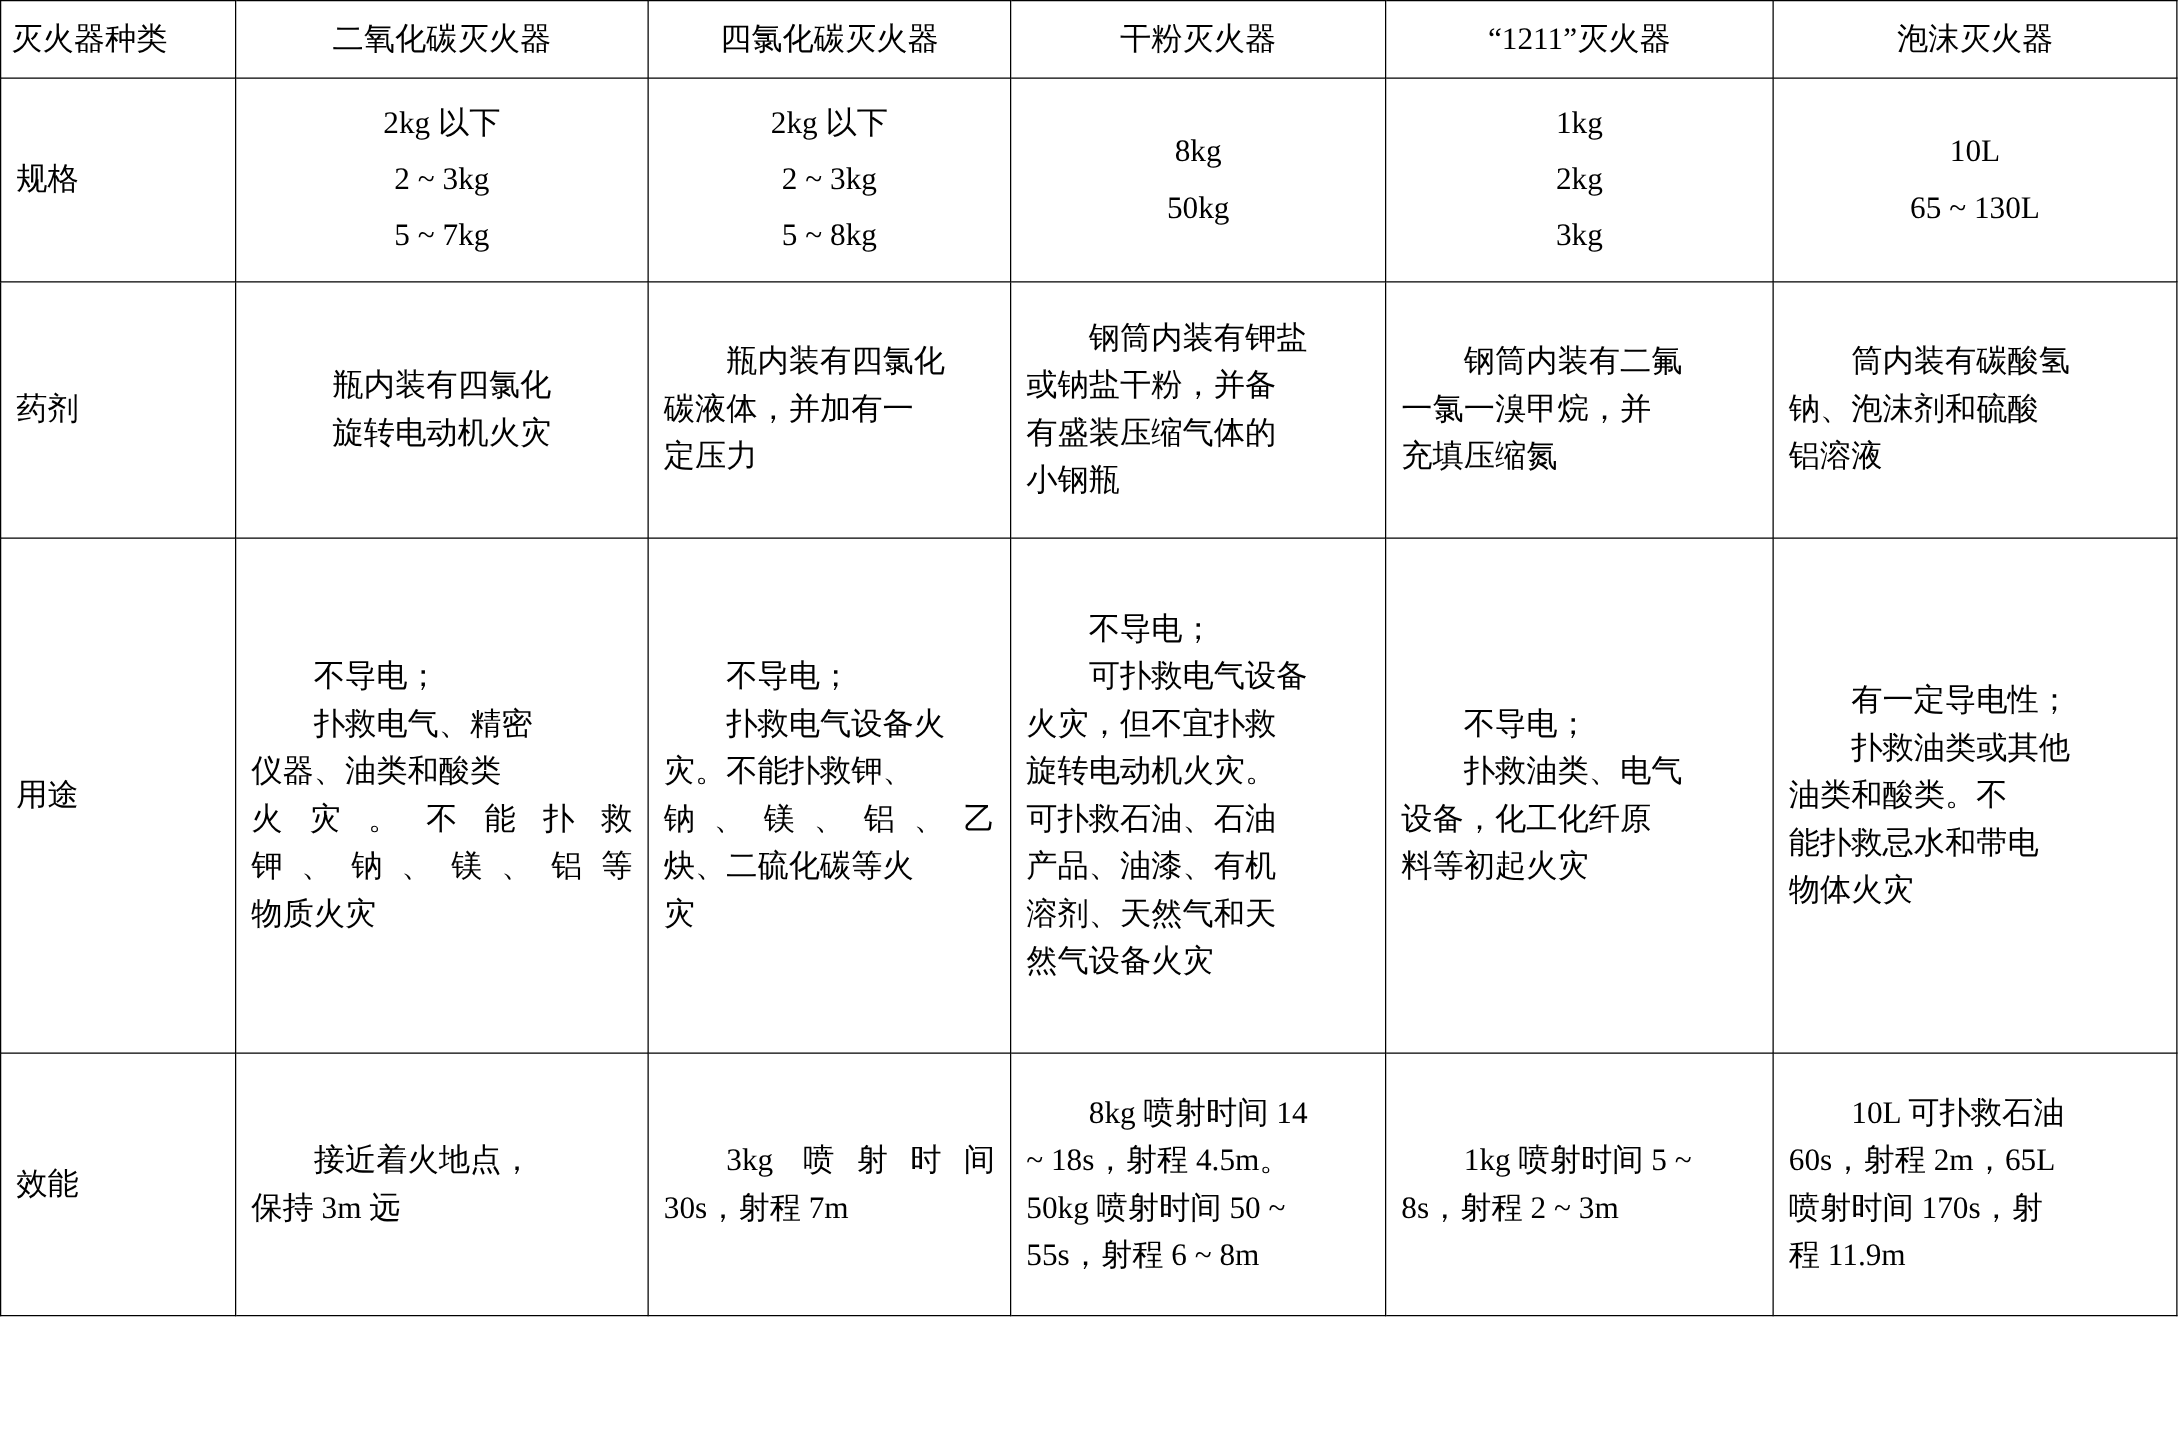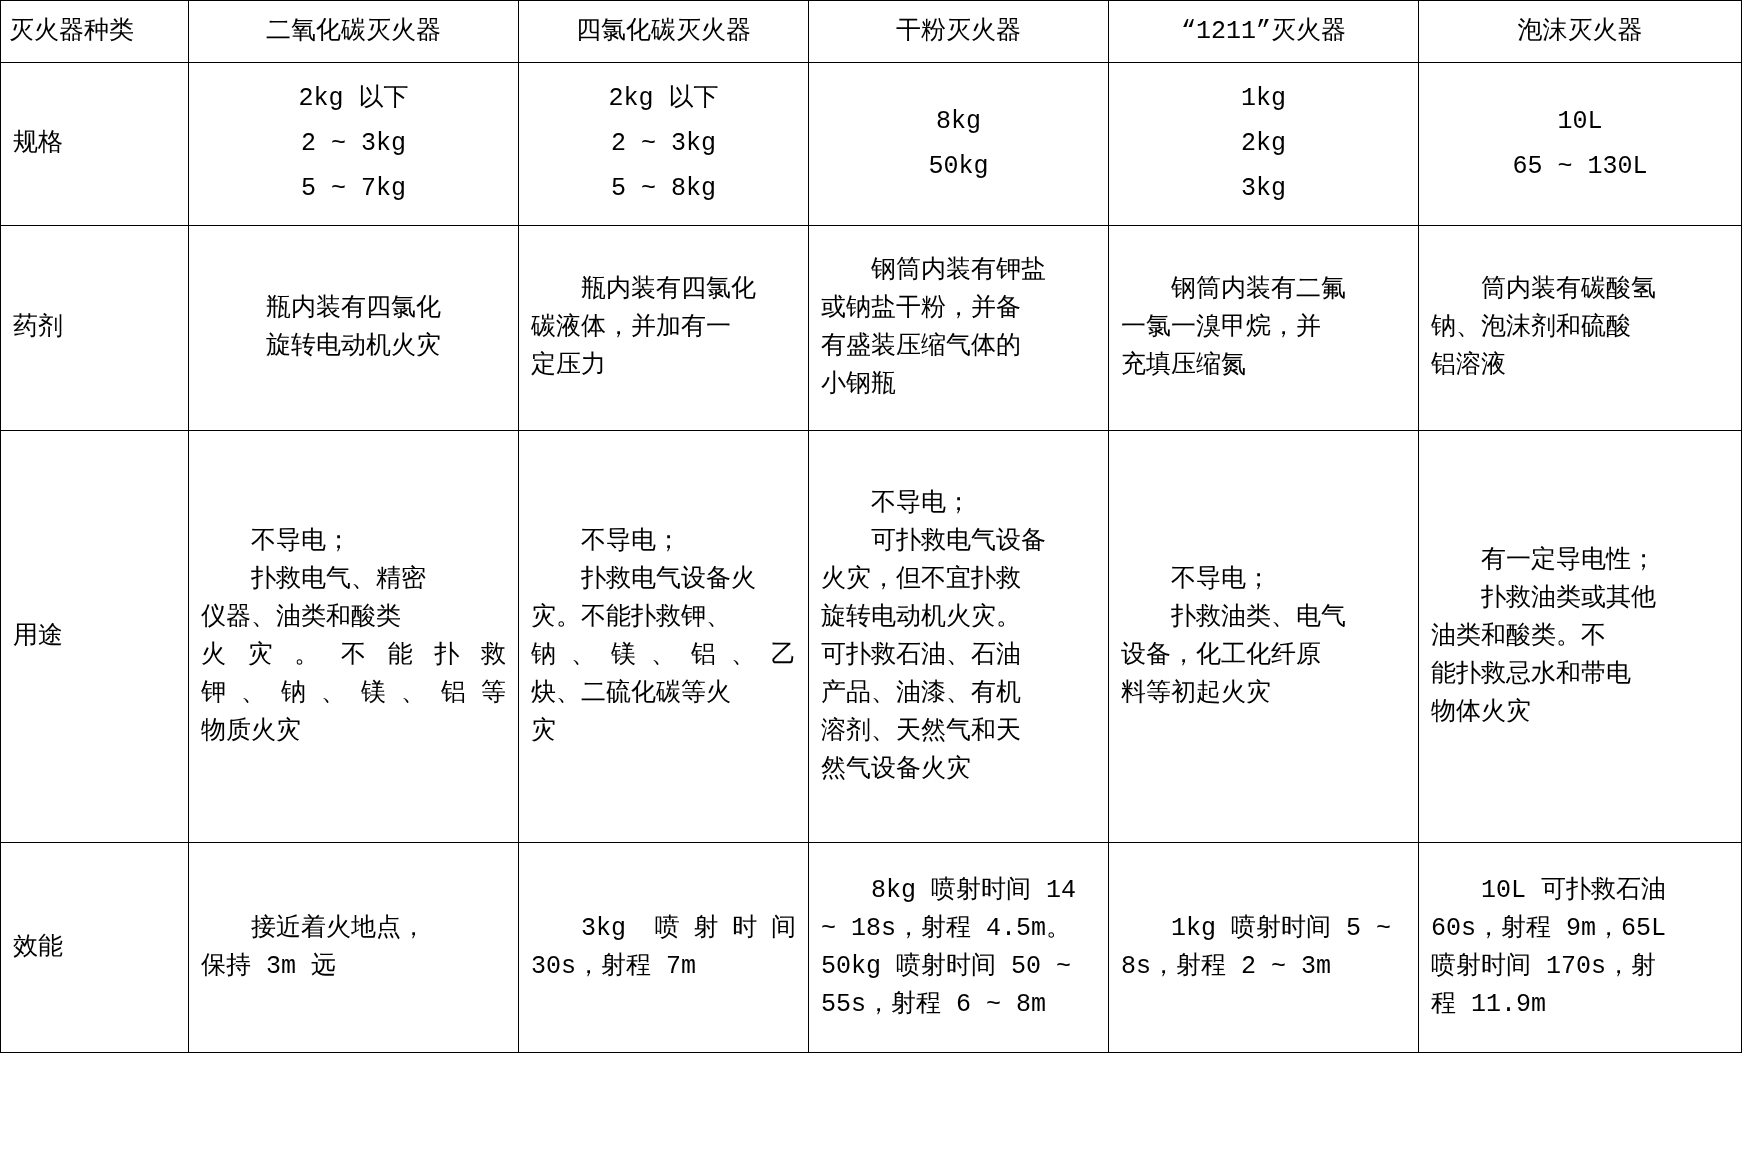--- a/index.html
+++ b/index.html
@@ -12,21 +12,20 @@
     height: 1160px;
     font-family: "Liberation Serif", "DejaVu Serif", serif;
     color: #000000;
   }
   .page {
     width: 1624px;
     height: 1160px;
     position: relative;
     box-sizing: border-box;
     padding: 0;
-    font-family: Liberation Mono, monospace;
   }
   table.fire-table {
     border-collapse: collapse;
     width: 1741px;
     margin: 0 auto;
     table-layout: fixed;
   }
   table.fire-table td {
     border: 1px solid #000000;
     vertical-align: middle;
@@ -262,21 +261,21 @@
         </td>
         <td>
           <span class="para">
             <span class="ln indent">1kg 喷射时间 5 ~</span>
             <span class="ln">8s，射程 2 ~ 3m</span>
           </span>
         </td>
         <td>
           <span class="para">
             <span class="ln indent">10L 可扑救石油</span>
-            <span class="ln">60s，射程 9m，65L</span>
+            <span class="ln">60s，射程 2m，65L</span>
             <span class="ln">喷射时间 170s，射</span>
             <span class="ln">程 11.9m</span>
           </span>
         </td>
       </tr>
     </tbody>
   </table>
 </div>
 
 </body></html>

